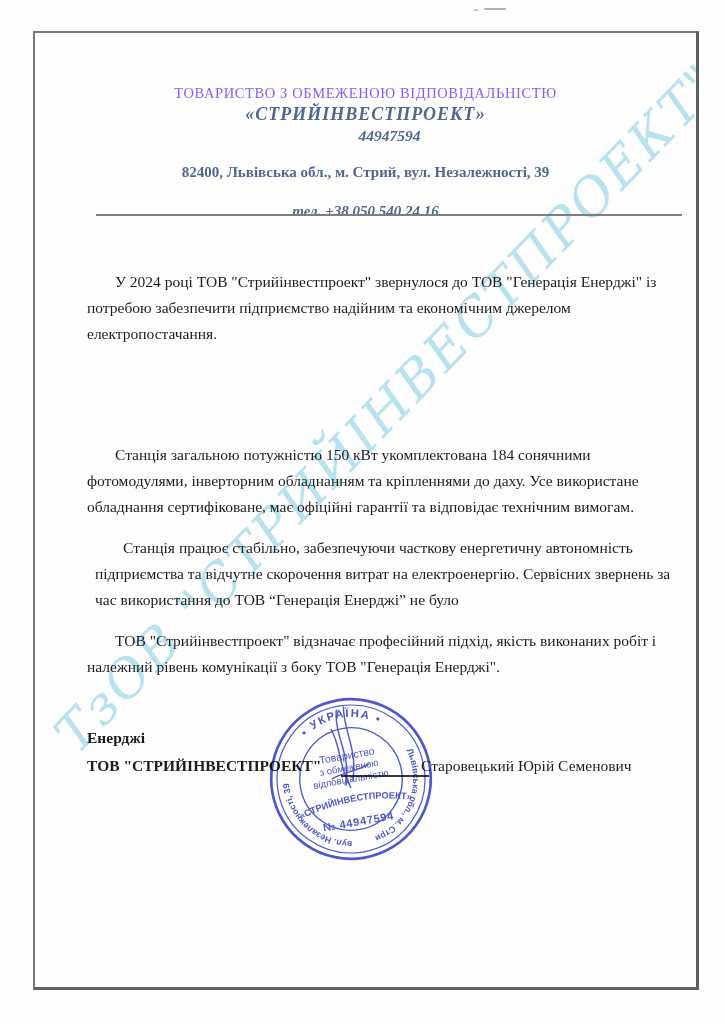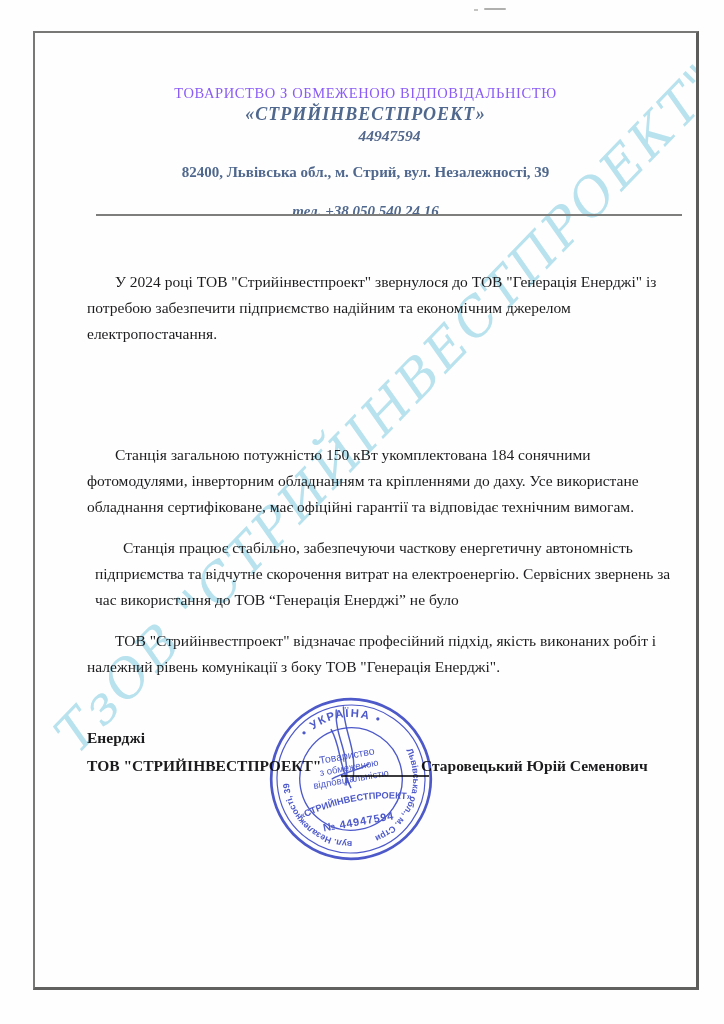--- a/index.html
+++ b/index.html
@@ -53,21 +53,21 @@
   .para-3 { top: 409px; }
   .para-4 { top: 502px; margin-left: 8px; }
   .para-5 { top: 595px; }
 
   
   .sig-position { position: absolute; left: 52px; top: 696px;
     font-size: 15.5px; font-weight: bold; color: #1c1c1e; }
   .sig-company  { position: absolute; left: 52px; top: 724px;
     font-size: 15.5px; font-weight: bold; color: #1c1c1e; }
   .sig-name     { position: absolute; left: 386px; top: 724px;
-    font-size: 15.5px; font-weight: bold; color: #1c1c1e; }
+    font-size: 15.5px; font-weight: normal; color: #1c1c1e; }
   .sig-line     { position: absolute; left: 306px; top: 742px; width: 88px; height: 2px;
     background: #3a3a3c; }
 
   
   .stamp { position: absolute; left: 232px; top: 662px; width: 168px; height: 168px;
     mix-blend-mode: multiply; opacity: 0.93; }
   .stamp svg { width: 100%; height: 100%; }
   .stamp text { font-family: "Liberation Sans", "DejaVu Sans", sans-serif; }
 </style>
 </head>

